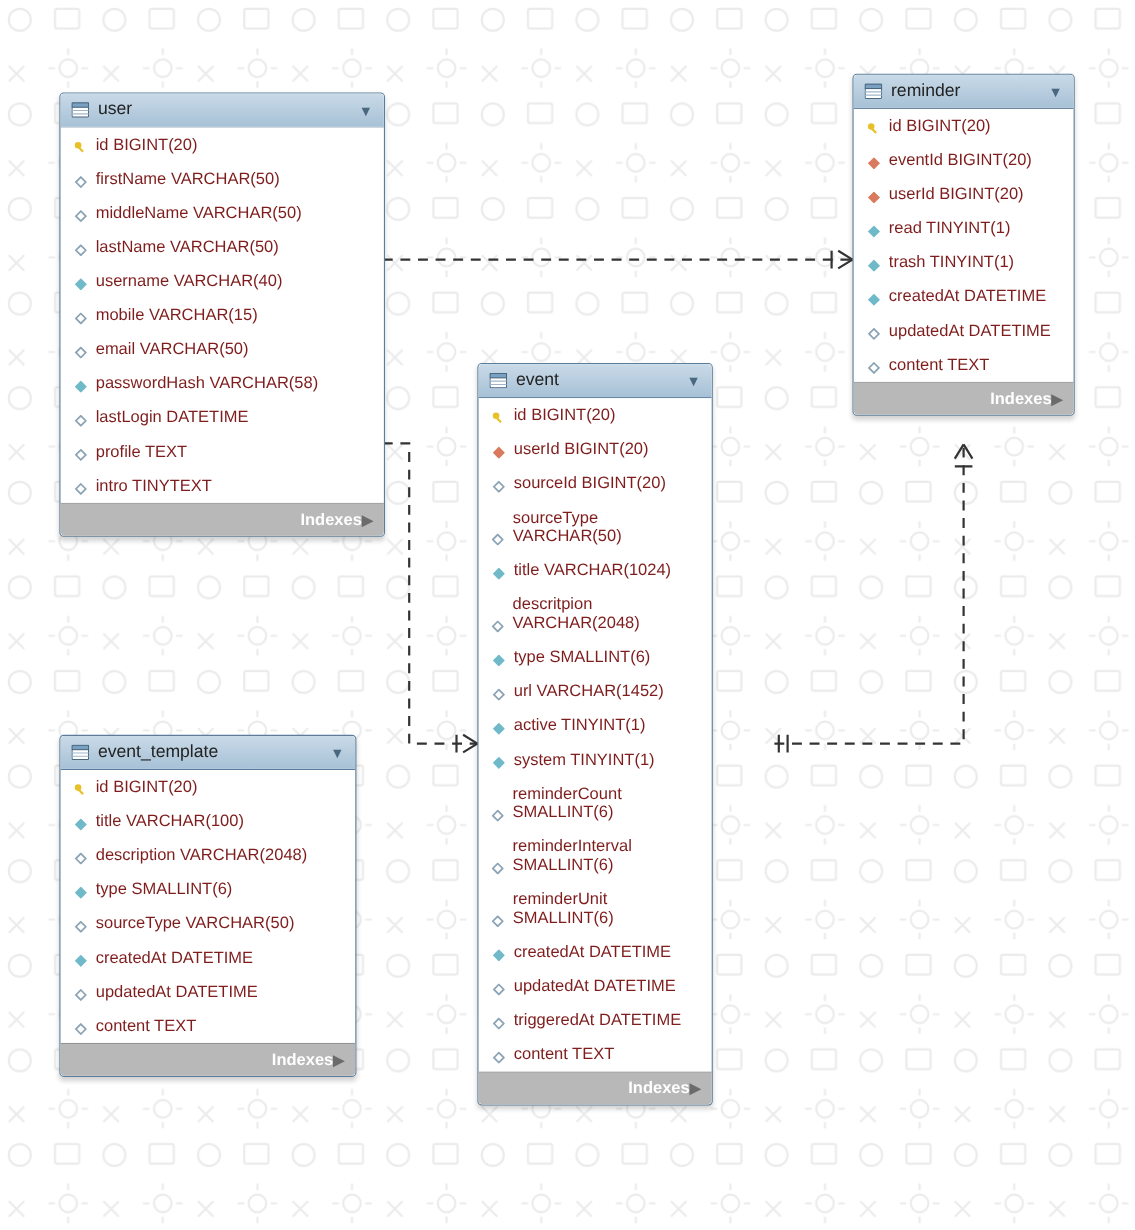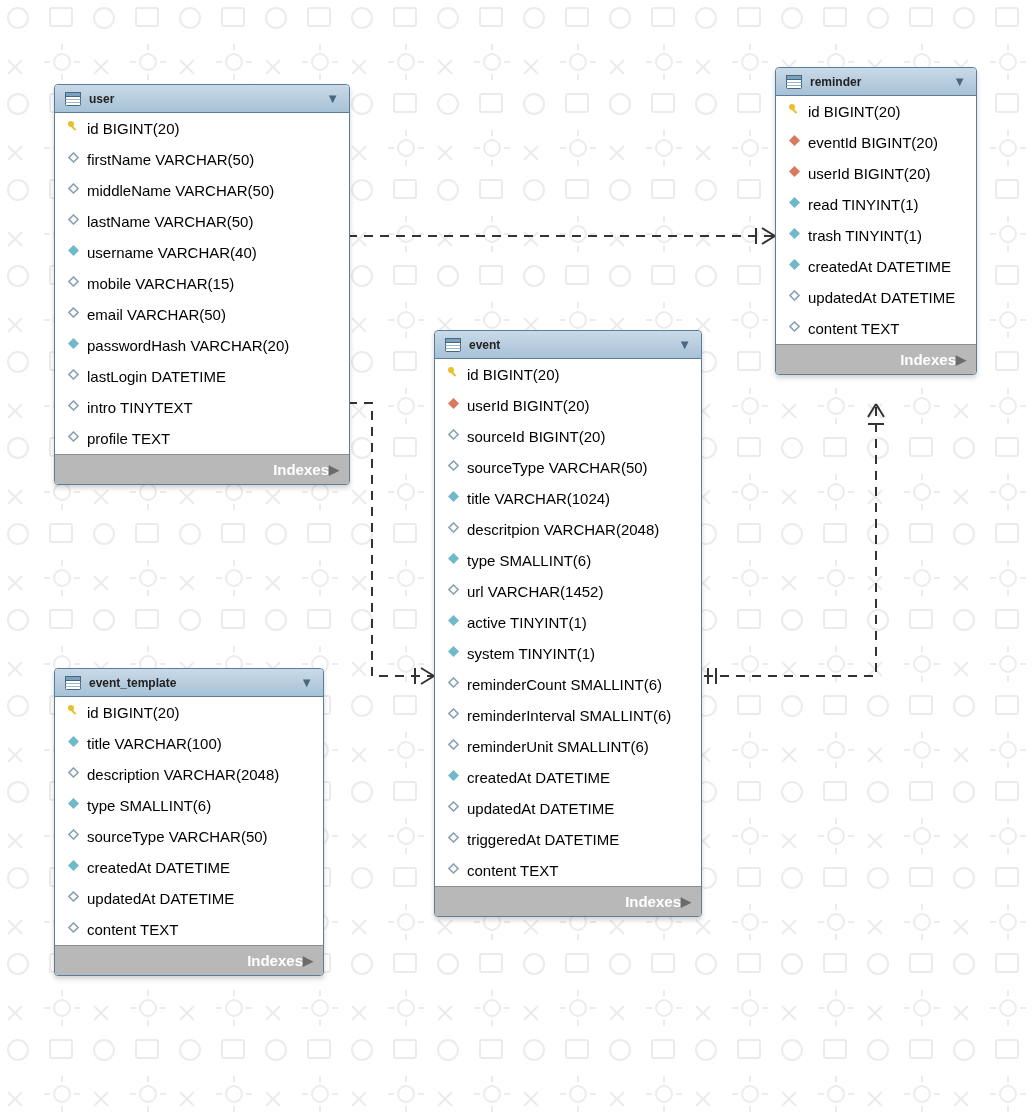--- a/index.html
+++ b/index.html
@@ -38,36 +38,36 @@
     align-items: center;
     padding: 6px 10px;
     gap: 8px;
     border-radius: 4px 4px 0 0;
   }
   .entity-header .tbl-icon {
     width: 16px; height: 14px;
     display: inline-block;
   }
   .entity-header .title {
-    font-weight: bold;
+    font-weight: normal;
     color: #222;
     flex: 1;
-    font-size: 12px;
+    font-size: 16px;
   }
   .entity-header .chev {
     color: #4a6780;
     font-size: 13px;
   }
   .entity-body { }
   .col-row {
     display: flex;
-    align-items: flex-start;
+    align-items: flex-end;
     gap: 8px;
     padding: 7px 12px;
-    color: #000000;
+    color: #7f1d1d;
     border-bottom: 0;
   }
   .col-row .ico {
     width: 12px; height: 12px;
     display: inline-flex;
     align-items: center;
     justify-content: center;
   }
   .entity-footer {
     background: #b8b8b8;
@@ -206,45 +206,45 @@
             </svg>
           </span>
           <span>email VARCHAR(50)</span>
         </div>
         <div class="col-row">
           <span class="ico">
             <svg width="11" height="11" viewBox="0 0 11 11">
               <polygon points="5.5,0 11,5.5 5.5,11 0,5.5" fill="#6fb9c9"></polygon>
             </svg>
           </span>
-          <span>passwordHash VARCHAR(20)</span>
+          <span>passwordHash VARCHAR(58)</span>
         </div>
         <div class="col-row">
           <span class="ico">
             <svg width="11" height="11" viewBox="0 0 11 11">
               <polygon points="5.5,1 10,5.5 5.5,10 1,5.5" fill="none" stroke="#8aa3b5" stroke-width="1.6"></polygon>
             </svg>
           </span>
           <span>lastLogin DATETIME</span>
         </div>
         <div class="col-row">
           <span class="ico">
             <svg width="11" height="11" viewBox="0 0 11 11">
               <polygon points="5.5,1 10,5.5 5.5,10 1,5.5" fill="none" stroke="#8aa3b5" stroke-width="1.6"></polygon>
             </svg>
           </span>
+          <span>profile TEXT</span>
+        </div>
+        <div class="col-row">
+          <span class="ico">
+            <svg width="11" height="11" viewBox="0 0 11 11">
+              <polygon points="5.5,1 10,5.5 5.5,10 1,5.5" fill="none" stroke="#8aa3b5" stroke-width="1.6"></polygon>
+            </svg>
+          </span>
           <span>intro TINYTEXT</span>
-        </div>
-        <div class="col-row">
-          <span class="ico">
-            <svg width="11" height="11" viewBox="0 0 11 11">
-              <polygon points="5.5,1 10,5.5 5.5,10 1,5.5" fill="none" stroke="#8aa3b5" stroke-width="1.6"></polygon>
-            </svg>
-          </span>
-          <span>profile TEXT</span>
         </div>
       </div>
       <div class="entity-footer">
         <span class="flex">Indexes</span>
         <span class="chev">▶</span>
       </div>
     </div>
     <div class="entity" style="left: 54px; top: 668px; width: 270px;">
       <div class="entity-header">
     <span class="tbl-icon"><svg width="16" height="14" viewBox="0 0 16 14">
@@ -323,21 +323,21 @@
             </svg>
           </span>
           <span>content TEXT</span>
         </div>
       </div>
       <div class="entity-footer">
         <span class="flex">Indexes</span>
         <span class="chev">▶</span>
       </div>
     </div>
-    <div class="entity" style="left: 434px; top: 330px; width: 268px;">
+    <div class="entity" style="left: 434px; top: 330px; width: 214px;">
       <div class="entity-header">
     <span class="tbl-icon"><svg width="16" height="14" viewBox="0 0 16 14">
             <rect x="0.5" y="0.5" width="15" height="13" rx="1" fill="#fff" stroke="#4a6780"></rect>
             <rect x="0.5" y="0.5" width="15" height="4" fill="#7aa1c2" stroke="#4a6780"></rect>
             <line x1="0.5" y1="7.5" x2="15.5" y2="7.5" stroke="#9fb6ca"></line>
             <line x1="0.5" y1="10.5" x2="15.5" y2="10.5" stroke="#9fb6ca"></line>
           </svg></span>
     <span class="title">event</span>
     <span class="chev">▼</span>
       </div>

